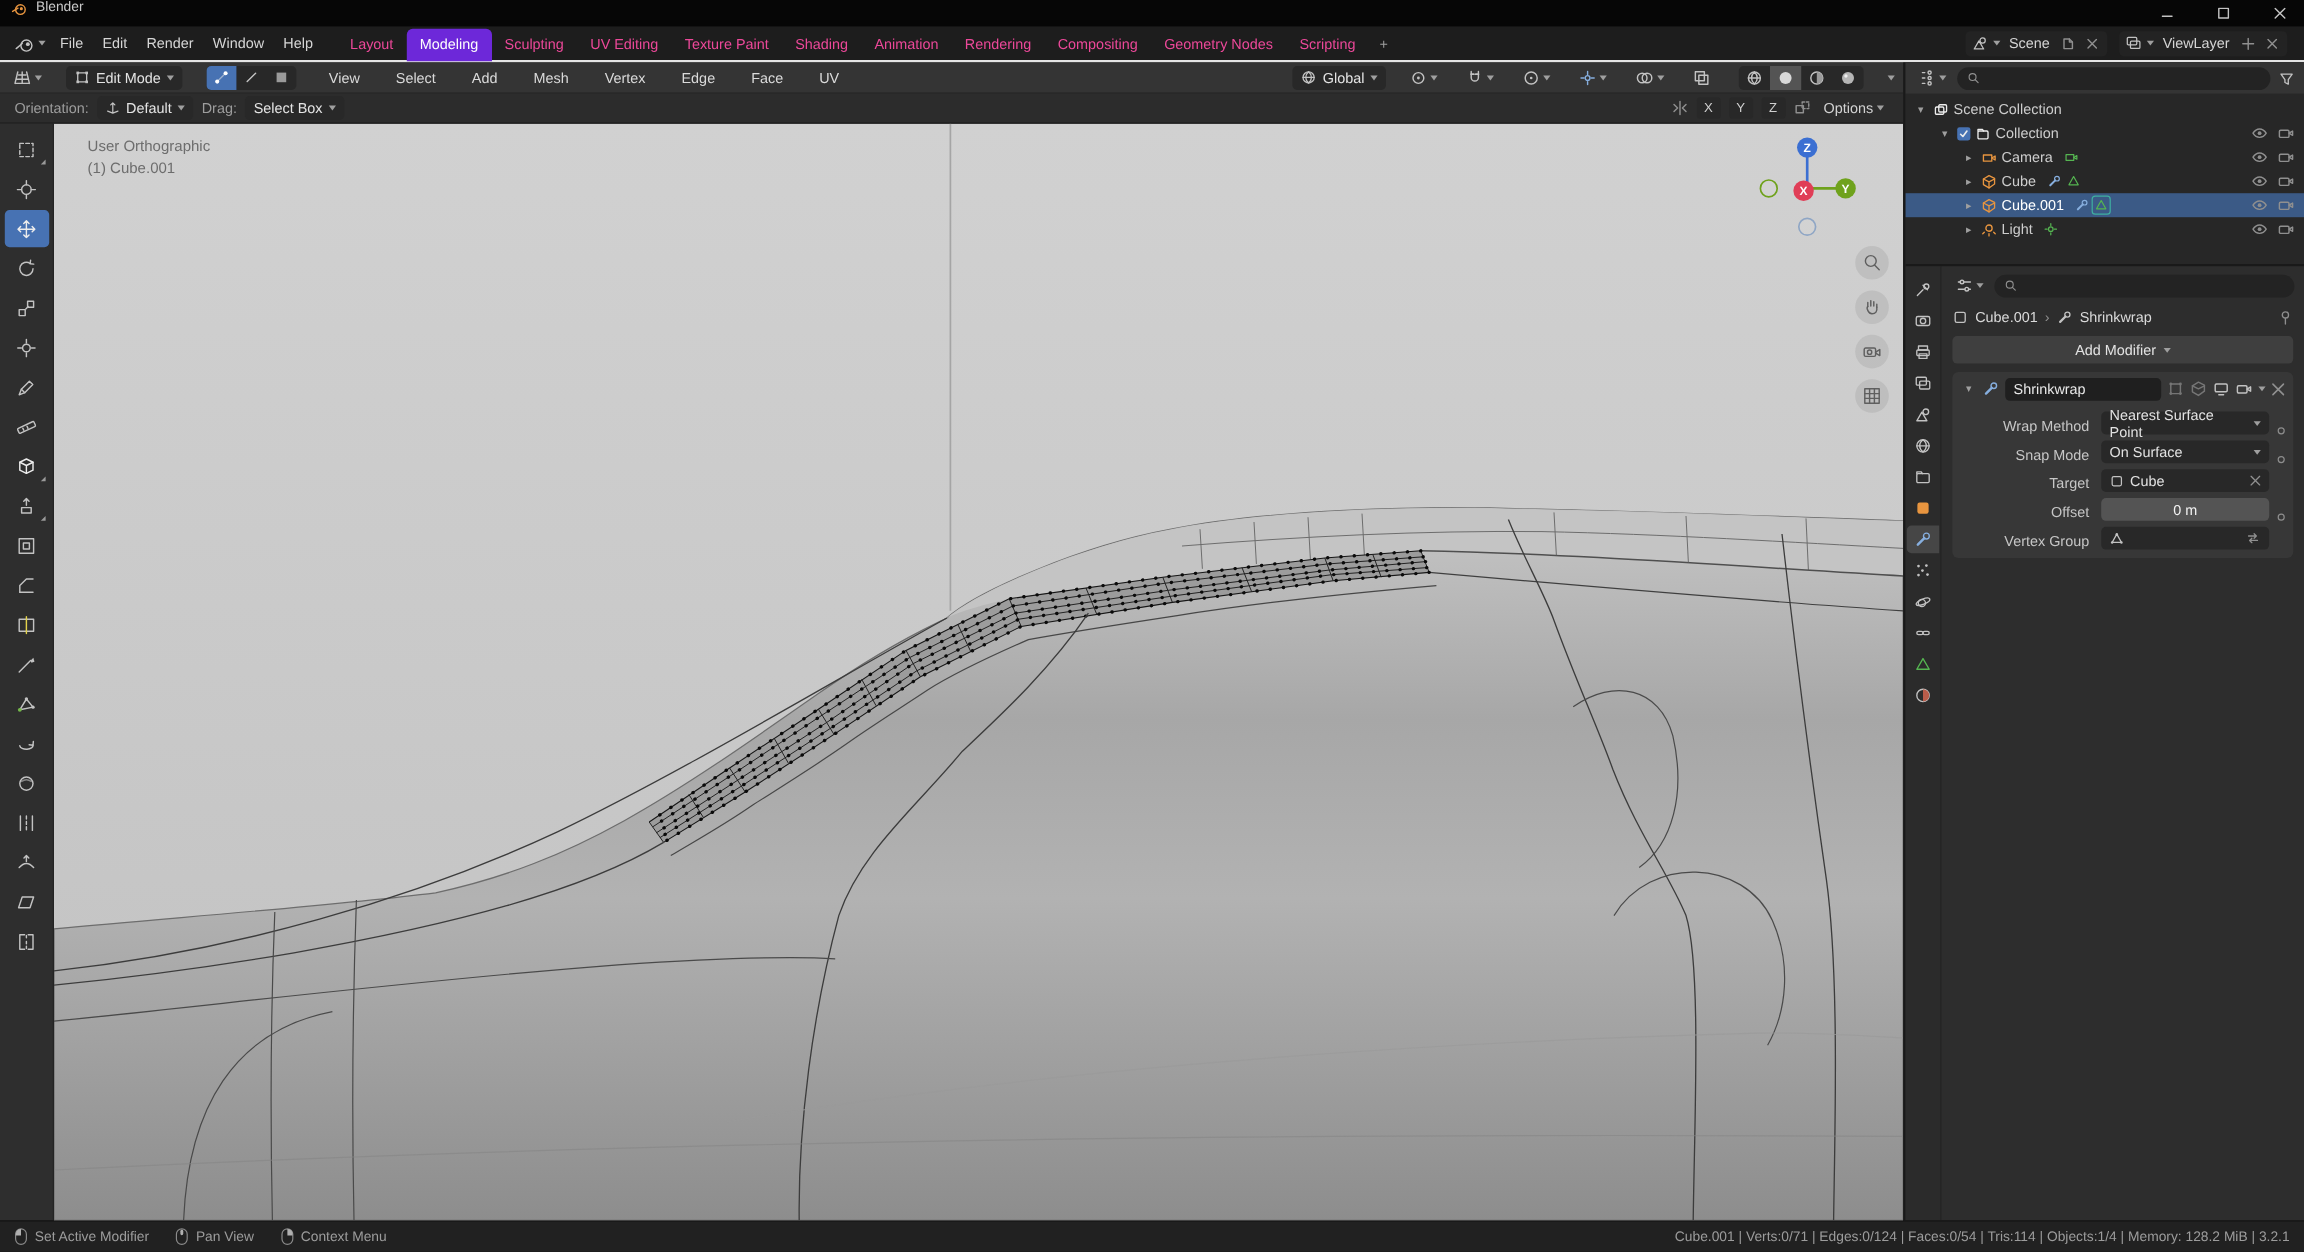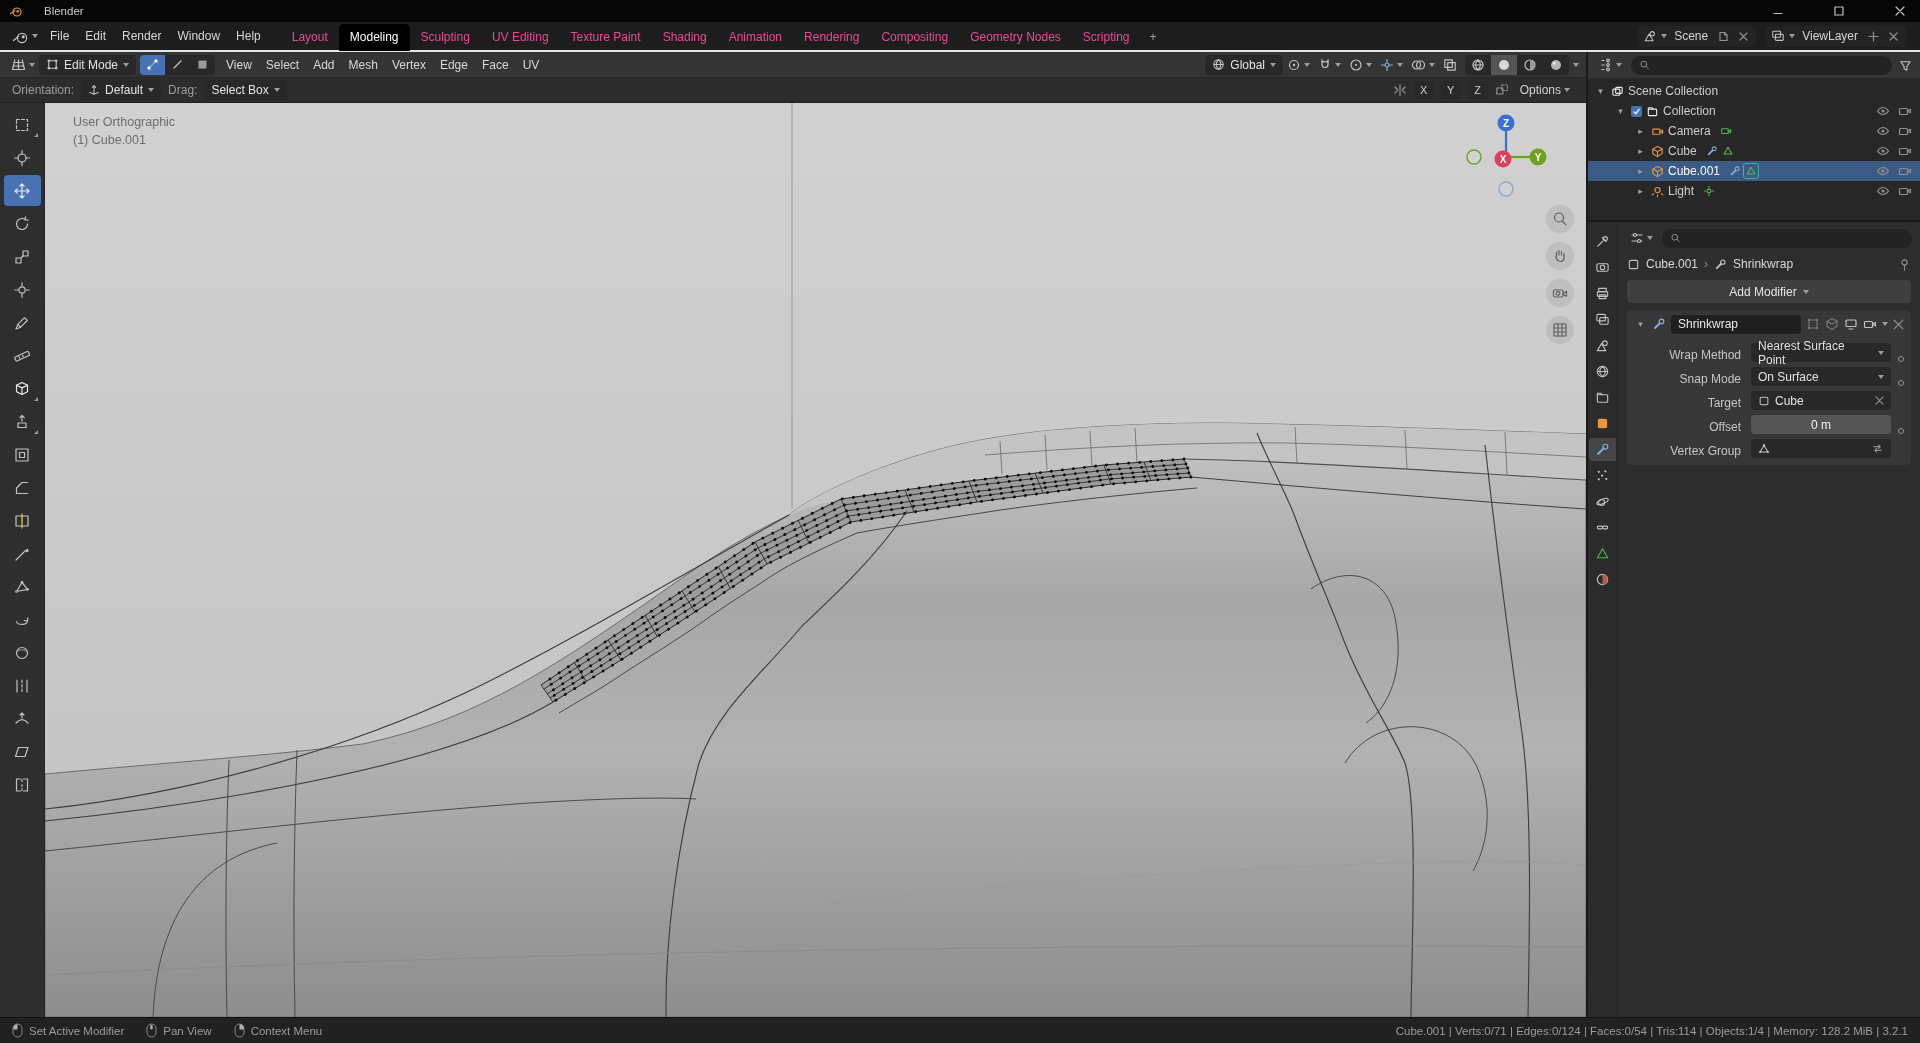--- a/index.html
+++ b/index.html
@@ -5,38 +5,38 @@
 :root{--accent:#4772b3;--selected_row:#3b5a86;--axis_x:#e03e57;--axis_y:#6fa21c;--axis_z:#3b6fd2;--object_icon:#e8953f;--data_icon:#55b551;--wrench_icon:#86aede;}
 *{box-sizing:border-box;margin:0;padding:0;user-select:none}
 html,body{width:1920px;height:1043px;overflow:hidden}
 body{background:#1d1d1d;font-family:"Liberation Sans","DejaVu Sans",sans-serif;font-size:12px;color:#d2d2d2}
 .app{position:relative;width:1920px;height:1043px;display:flex;flex-direction:column}
 .flex{flex:1}
 .ic{stroke:#c2c2c2;stroke-width:1.2;fill:none;stroke-linecap:round;stroke-linejoin:round;display:block}
 .ic.dim{stroke:#8f8f8f}.ic.dark{stroke:#5f5f5f}.ic.orange{stroke:var(--object_icon)}.ic.green{stroke:var(--data_icon)}.ic.blue{stroke:var(--wrench_icon)}.ic.white{stroke:#ececec}
 .cv{width:0;height:0;border-left:3.5px solid transparent;border-right:3.5px solid transparent;border-top:4.5px solid #9f9f9f;display:inline-block;flex:0 0 auto}
 
-.titlebar{height:22px;flex:0 0 22px;background:#060606;display:flex;align-items:center;gap:21px;padding-left:9px}
+.titlebar{height:22px;flex:0 0 22px;background:#060606;display:flex;align-items:flex-start;gap:7px;padding-left:9px}
 .title-text{font-size:11.5px;color:#c9c9c9}
 .wbtn{width:40px;height:22px;display:flex;align-items:center;justify-content:center}
 
 .topbar{height:30px;flex:0 0 30px;display:flex;align-items:center;padding:0 8px;border-bottom:2px solid #e5e5e5}
 .menu{padding:0 8px;line-height:30px;color:#d6d6d6}
 .tabs{display:flex;margin-left:12px;height:30px;align-items:flex-end}
 .tab{padding:0 11px;height:27px;line-height:27px;color:#ec4899;border-radius:5px 5px 0 0}
-.tab.active{background:#000000;color:#fdfdfd}
+.tab.active{background:#6d28d9;color:#fdfdfd}
 .addtab{padding:0 9px;color:#9e9e9e;line-height:27px}
 .idblocks{margin-left:auto;display:flex;gap:10px;align-items:center;padding-right:6px}
 .idb{display:flex;align-items:center;gap:4px;height:21px;background:#232323;border-radius:4px;padding:0 5px}
 .idb .lbl{color:#d4d4d4;padding:0 3px}
 .mini-btn{width:16px;height:16px;display:flex;align-items:center;justify-content:center}
 
 .main{flex:1;display:flex;min-height:0}
 .vp-col{flex:1;display:flex;flex-direction:column;min-width:0}
-.vp-header{height:26px;flex:0 0 26px;background:#343434;display:flex;align-items:center;padding:0 7px;gap:0;border-bottom:1px solid #272727}
+.vp-header{height:26px;flex:0 0 26px;background:#343434;display:flex;align-items:center;padding:0 7px;gap:16px;border-bottom:1px solid #272727}
 .hbtn{display:flex;align-items:center;gap:3px;padding:0 4px;height:22px}
 .dd{display:flex;align-items:center;gap:5px;height:20px;background:#282828;border-radius:4px;padding:0 7px;color:#e4e4e4}
 .m{padding:0 7px;color:#dadada;line-height:26px}
 .seggrp{display:flex;background:#282828;border-radius:4px;overflow:hidden;height:20px;margin:0 4px}
 .segbtn{width:25px;display:flex;align-items:center;justify-content:center}
 .segbtn.active{background:var(--accent)}
 .shadebtn{width:26px;display:flex;align-items:center;justify-content:center}
 .shadebtn.active{background:#545454}
 
 .vp-options{height:25px;flex:0 0 25px;background:#2c2c2c;display:flex;align-items:center;gap:7px;padding:0 12px;border-bottom:1px solid #1f1f1f}

